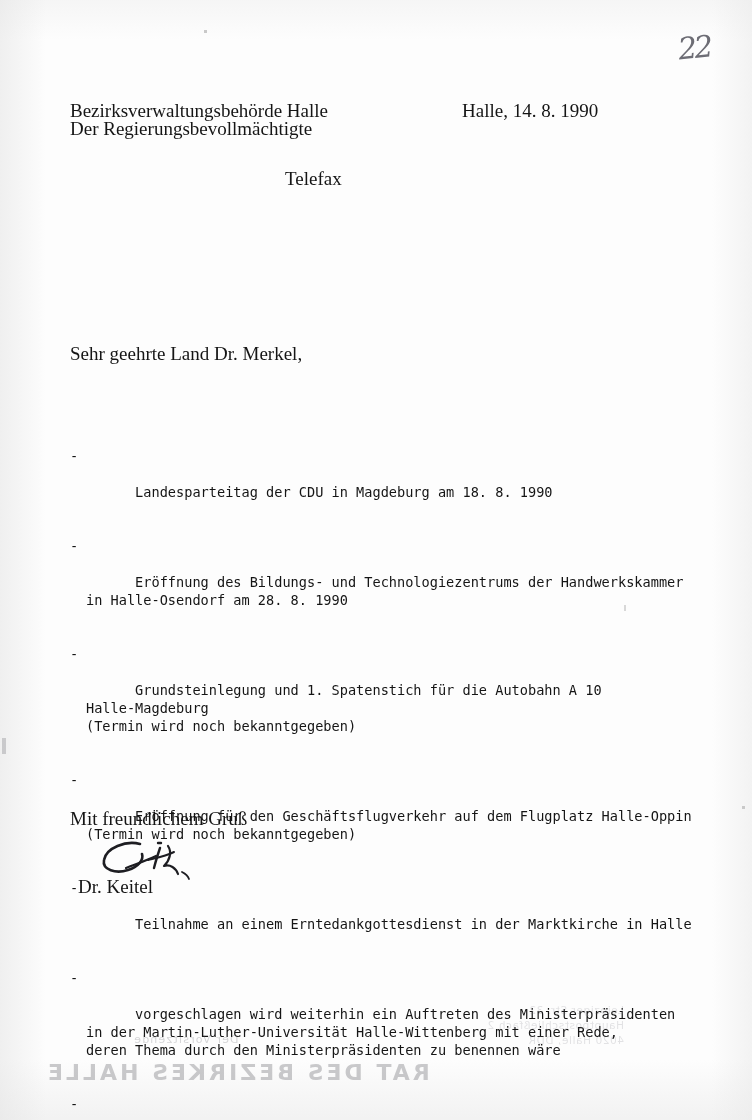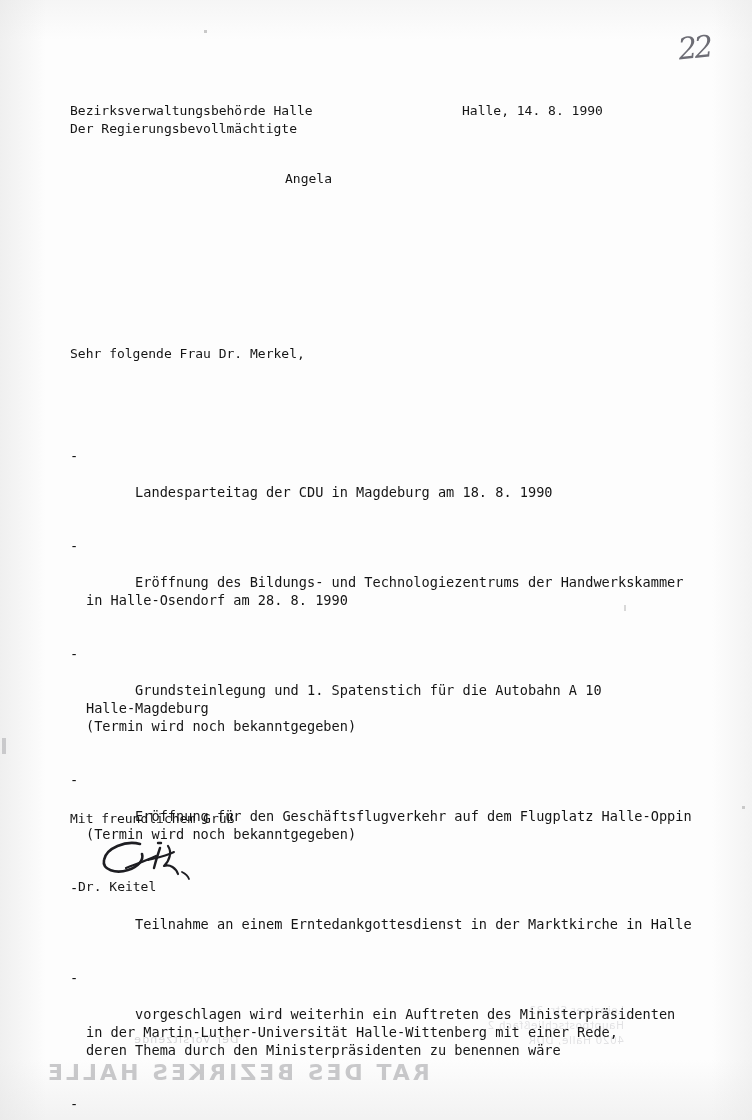--- a/index.html
+++ b/index.html
@@ -31,24 +31,25 @@
     pointer-events: none;
   }
   .speck {
     position: absolute;
     background: #c9c9c9;
     pointer-events: none;
   }
 
   .txt {
     position: absolute;
-    font-size: 13px;
+    font-size: 19px;
     line-height: 18px;
     white-space: pre;
     letter-spacing: 0px;
+    font-family: Liberation Serif, serif;
   }
 
   
   #sender-block   { left: 70px;  top: 102px; }
   #date-line      { left: 462px; top: 102px; }
   #telefax-label  { left: 285px; top: 170px; }
   #recipient-block{ left: 70px;  top: 220px; }
 
   
   #salutation     { left: 70px;  top: 345px; }
@@ -151,24 +152,24 @@
   <div class="speck" style="left:624px; top:605px; width:2px; height:6px; background:#d8d8d8;"></div>
   <div id="edge-mark"></div>
 
   <div id="page-number">22</div>
 
   <div class="txt" id="sender-block">Bezirksverwaltungsbehörde Halle
 Der Regierungsbevollmächtigte</div>
 
   <div class="txt" id="date-line">Halle, 14. 8. 1990</div>
 
-  <div class="txt" id="telefax-label">Angela</div>
-
-
-  <div class="txt" id="salutation">Sehr folgende Frau Dr. Merkel,</div>
+  <div class="txt" id="telefax-label">Telefax</div>
+
+
+  <div class="txt" id="salutation">Sehr geehrte Land Dr. Merkel,</div>
 
 
   <div id="proposal-list">
     <div class="proposal-item">
       <span class="bullet-dash">-</span>
       <span>Landesparteitag der CDU in Magdeburg am 18. 8. 1990</span>
     </div>
     <div class="proposal-item">
       <span class="bullet-dash">-</span>
       <span>Eröffnung des Bildungs- und Technologiezentrums der Handwerkskammer

